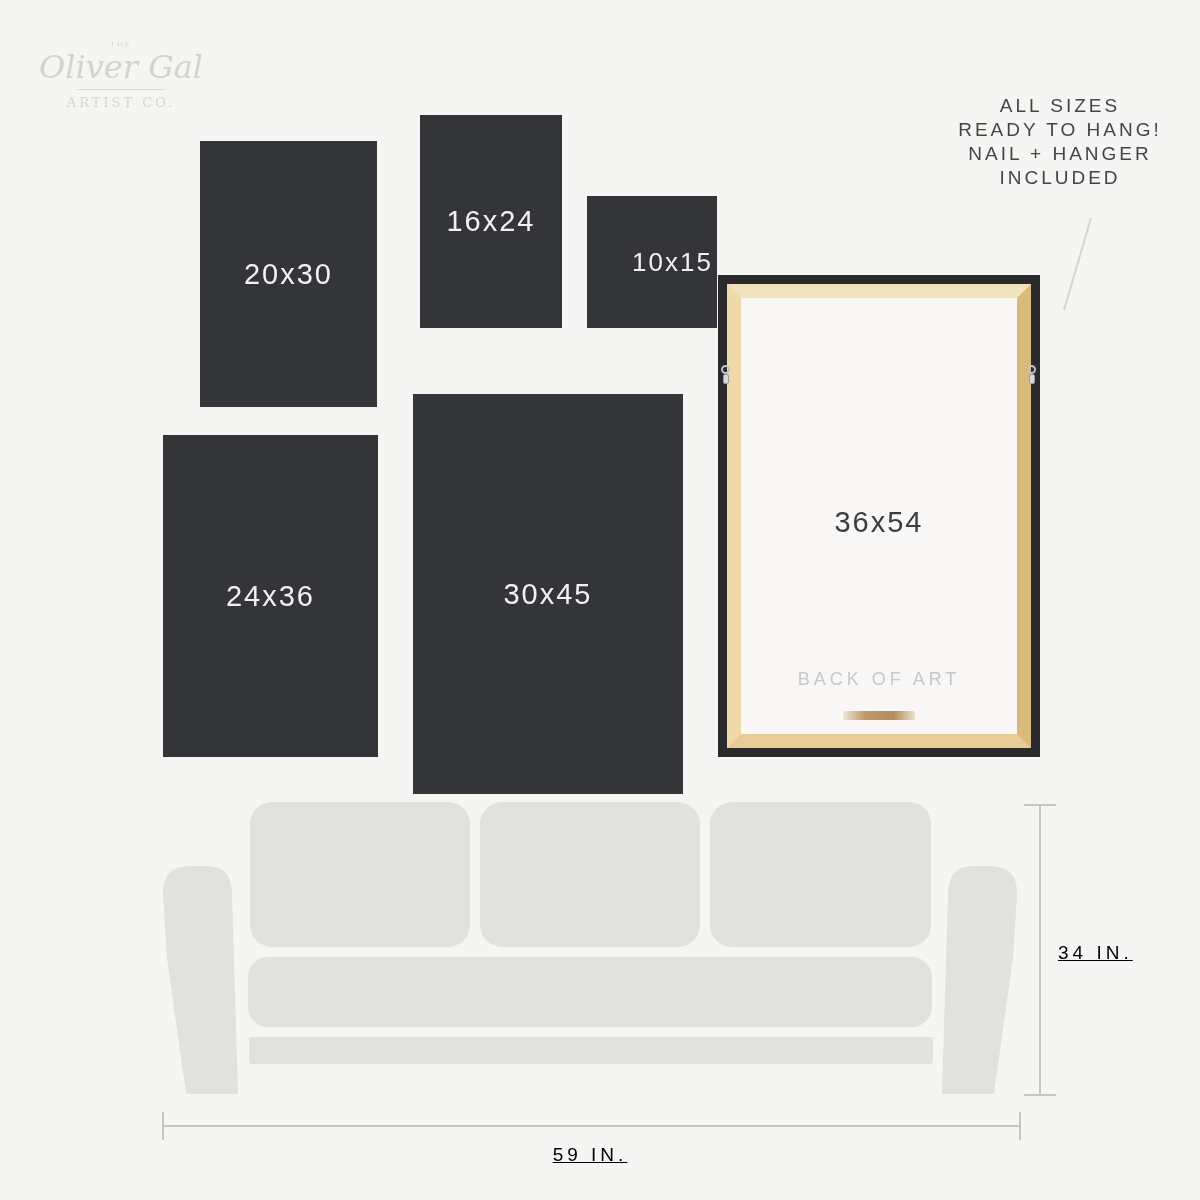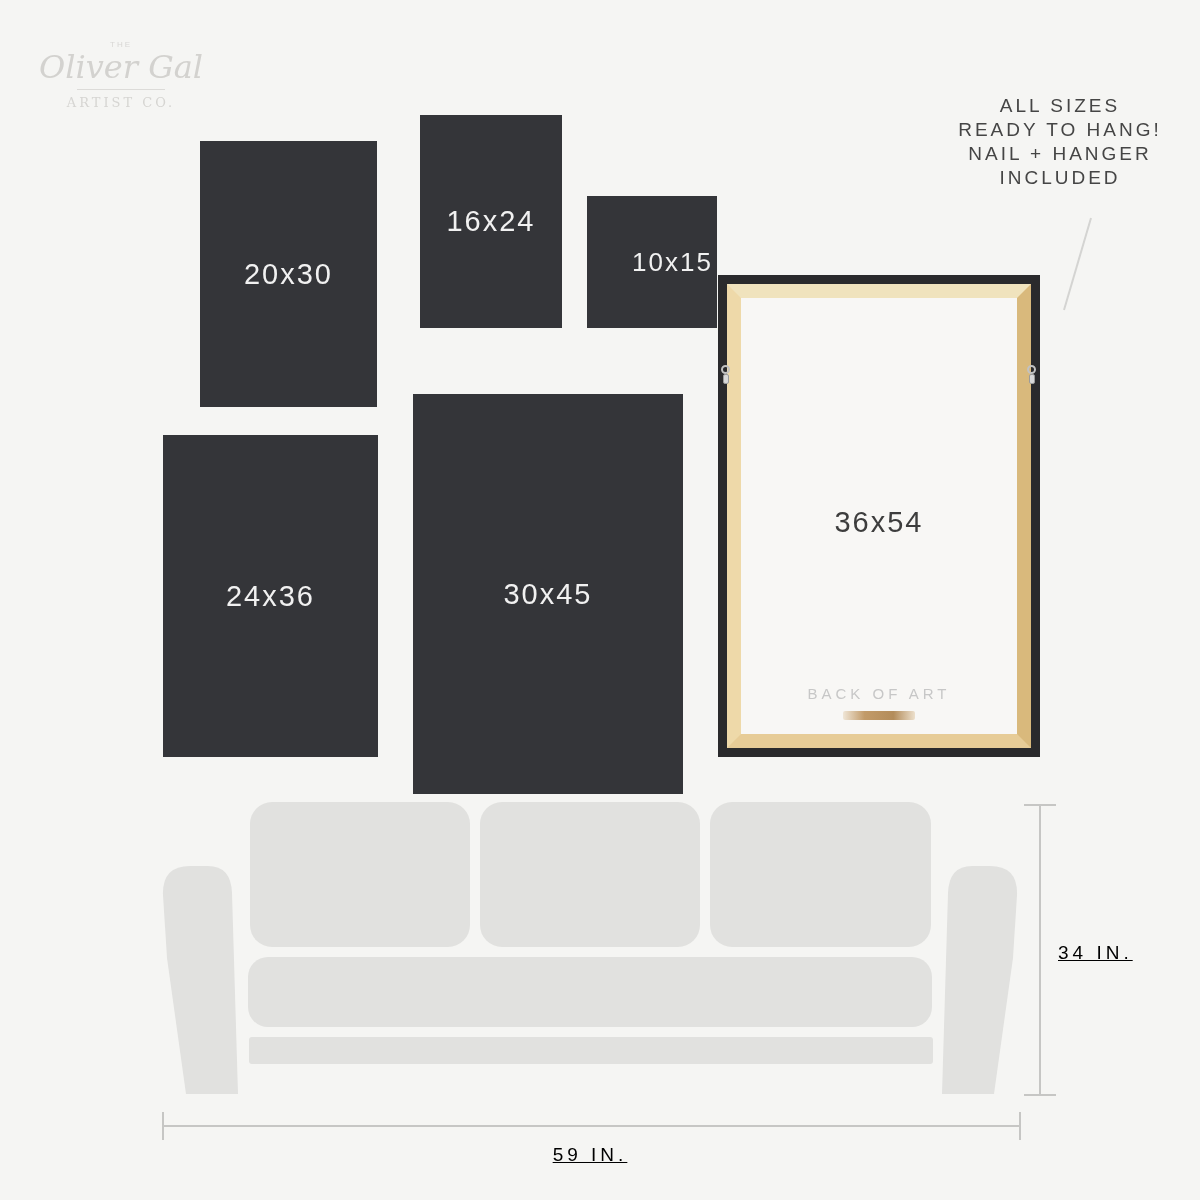--- a/index.html
+++ b/index.html
@@ -33,22 +33,22 @@
 
   
   .frame{left:718px;top:275px;width:322px;height:482px;background:#2a2a2c;
          padding:9px;box-sizing:border-box;}
   .wood{width:100%;height:100%;box-sizing:border-box;position:relative;
         border:14px solid;
         border-color:#f0e3bd #d9b97c #e7cc97 #eed9a9; 
         background:#f8f7f5;}
   .wood-inner{position:absolute;inset:0;display:flex;align-items:center;justify-content:center;}
   .frame-size-label{font-size:29px;letter-spacing:2px;color:#3d3d3d;margin-top:12px;}
-  .back-label{position:absolute;left:0;right:0;bottom:32px;text-align:center;
-              font-size:15px;letter-spacing:4px;color:#c7c7c7;margin-top:44px;}
+  .back-label{position:absolute;left:0;right:0;bottom:44px;text-align:center;
+              font-size:18px;letter-spacing:4px;color:#c7c7c7;margin-top:44px;}
   .stamp{position:absolute;left:50%;bottom:14px;transform:translateX(-50%);
          width:72px;height:9px;border-radius:2px;
          background:linear-gradient(90deg, rgba(190,130,40,.15), rgba(165,105,30,.65) 30%, rgba(150,95,25,.7) 70%, rgba(190,130,40,.2));}
   .hanger{position:absolute;width:14px;height:26px;top:90px;}
   .hanger-left{left:1px;}
   .hanger-right{right:1px;}
   .hanger .ring{position:absolute;top:0;left:2px;width:9px;height:9px;border-radius:50%;
                 border:2px solid #c2c2c2;box-sizing:border-box;background:transparent;}
   .hanger .plate{position:absolute;top:9px;left:4px;width:6px;height:10px;border-radius:2px;
                  background:#d8d8d8;border:1px solid #9b9b9b;box-sizing:border-box;}

